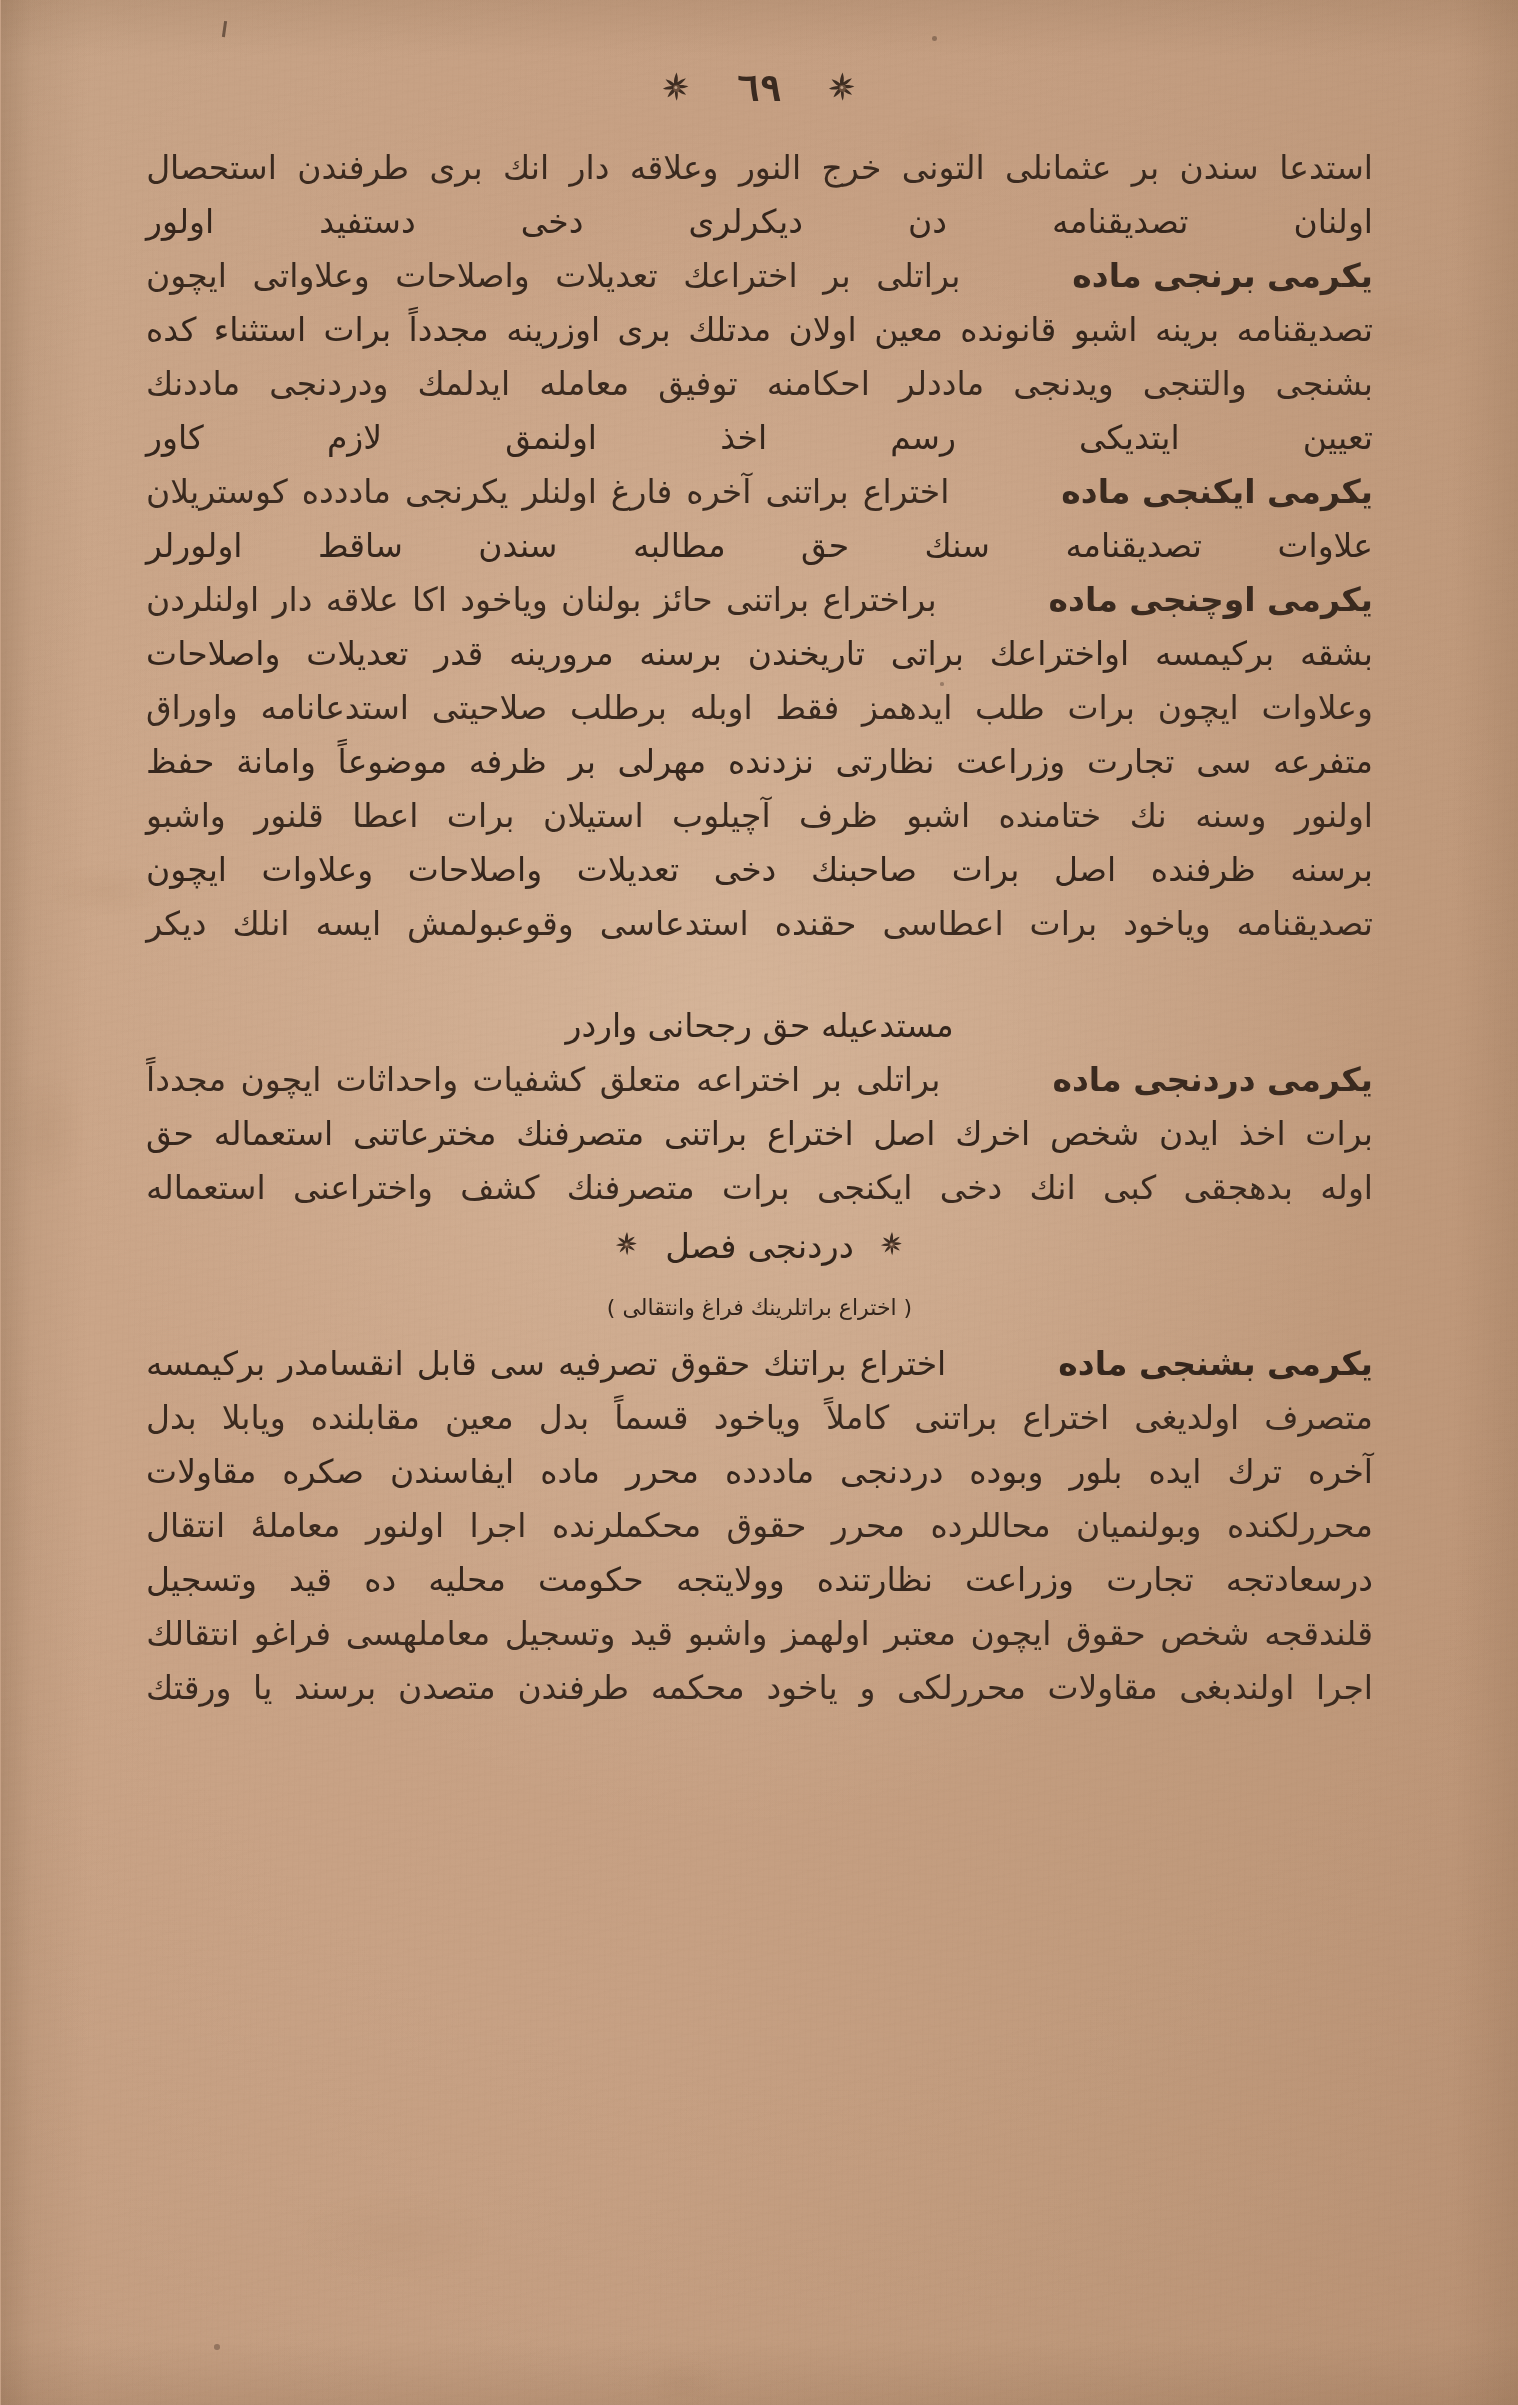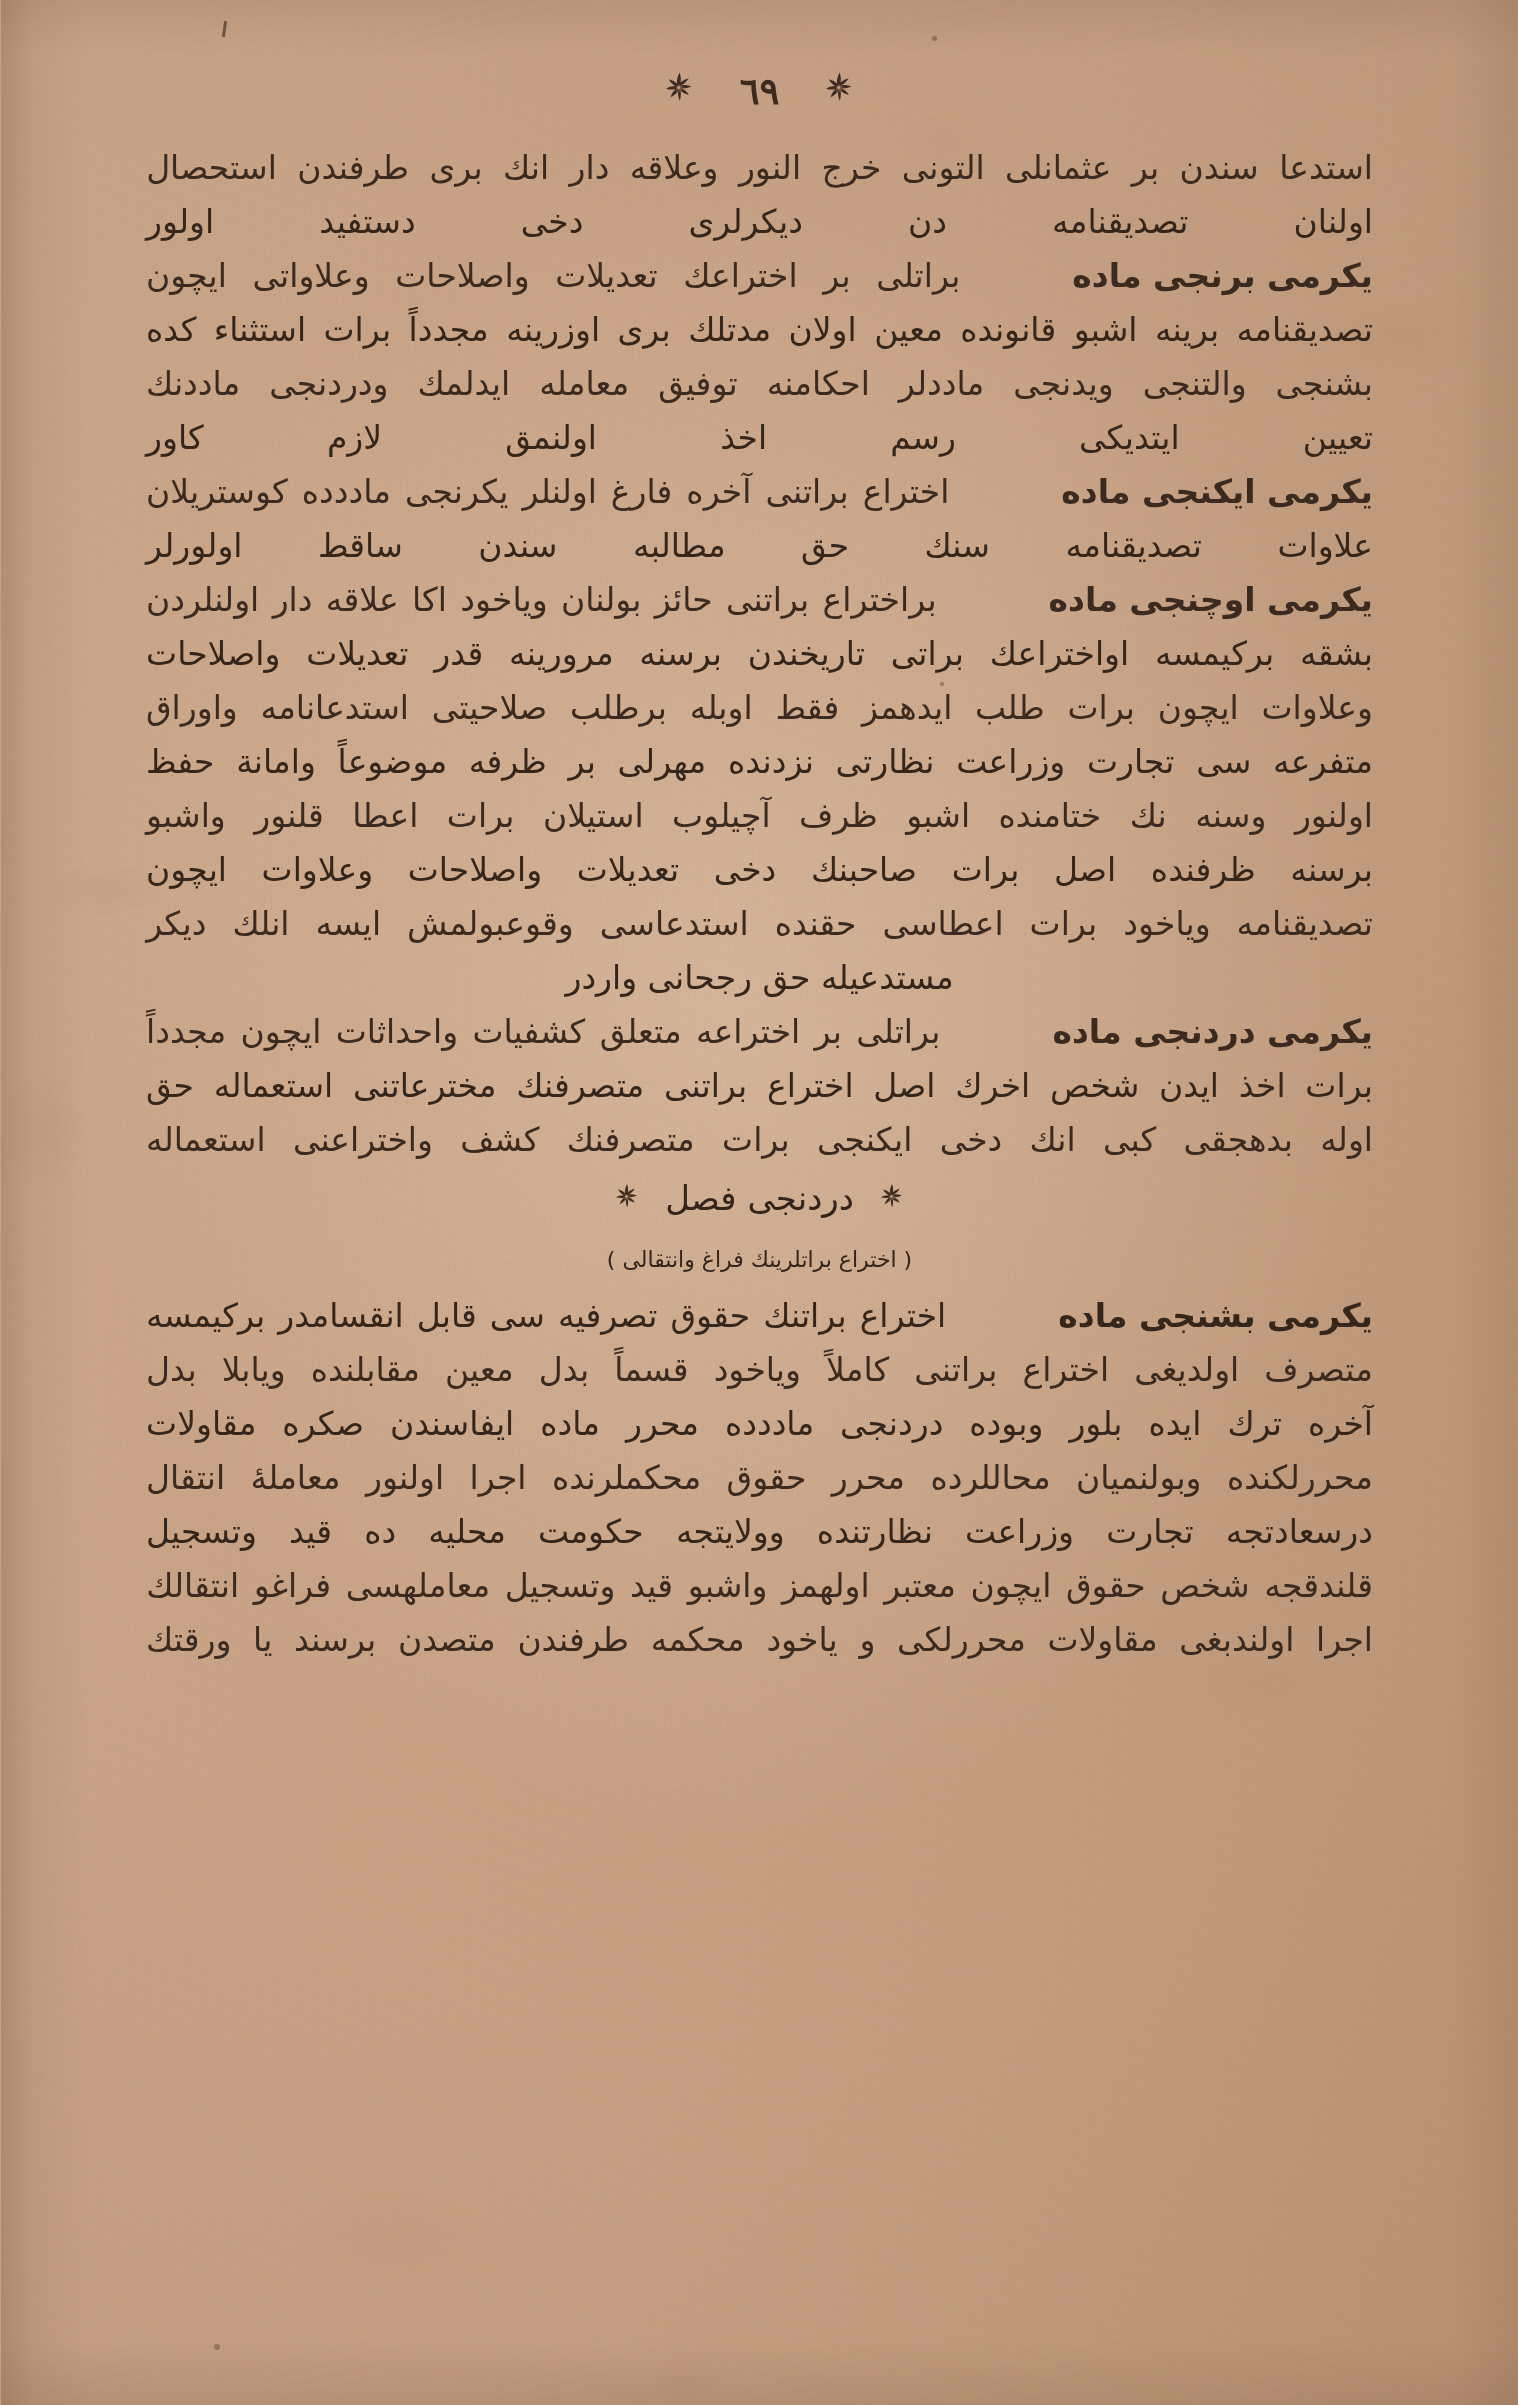--- a/index.html
+++ b/index.html
@@ -79,21 +79,21 @@
   .page-header{
     position:absolute;
     top:56px; left:0; right:0;
     display:flex;
     align-items:center;
     justify-content:center;
     gap:41px;
     height:66px;
   }
   .folio{
-    font-family:Liberation Sans, sans-serif;
+    font-family:Liberation Mono, monospace;
     font-size:37px;
     font-weight:600;
     color:#3a2a20;
     letter-spacing:3.7px;
     line-height:1;
     transform:translateY(1.9px);
   }
   .ornament{
     width:39px;height:39px;
     flex:0 0 auto;
@@ -118,21 +118,21 @@
     font-family:"DejaVu Sans","Liberation Sans",sans-serif;
     font-size:33px;
     line-height:54px;
     height:54px;
     white-space:nowrap;
     overflow:visible;
     display:flex;
     justify-content:space-between;
   }
   .ln > span{display:inline-block;}
-  .ln.center{justify-content:center;text-align:left;text-align-last:center;}
+  .ln.center{justify-content:center;text-align:left;text-align-last:center;margin-top:48px;}
   
   .ln.article{justify-content:flex-start;}
   .ln.article .art-label{font-weight:600;}
   .ln.article .art-gap{display:inline-block;width:112px;flex:0 0 auto;}
   .ln.article .art-rest{flex:1 1 auto;display:flex;justify-content:space-between;}
 
   
   .ln:nth-child(odd){color:#3a2a1f;}
   .ln:nth-child(even){color:#35261c;}
 

